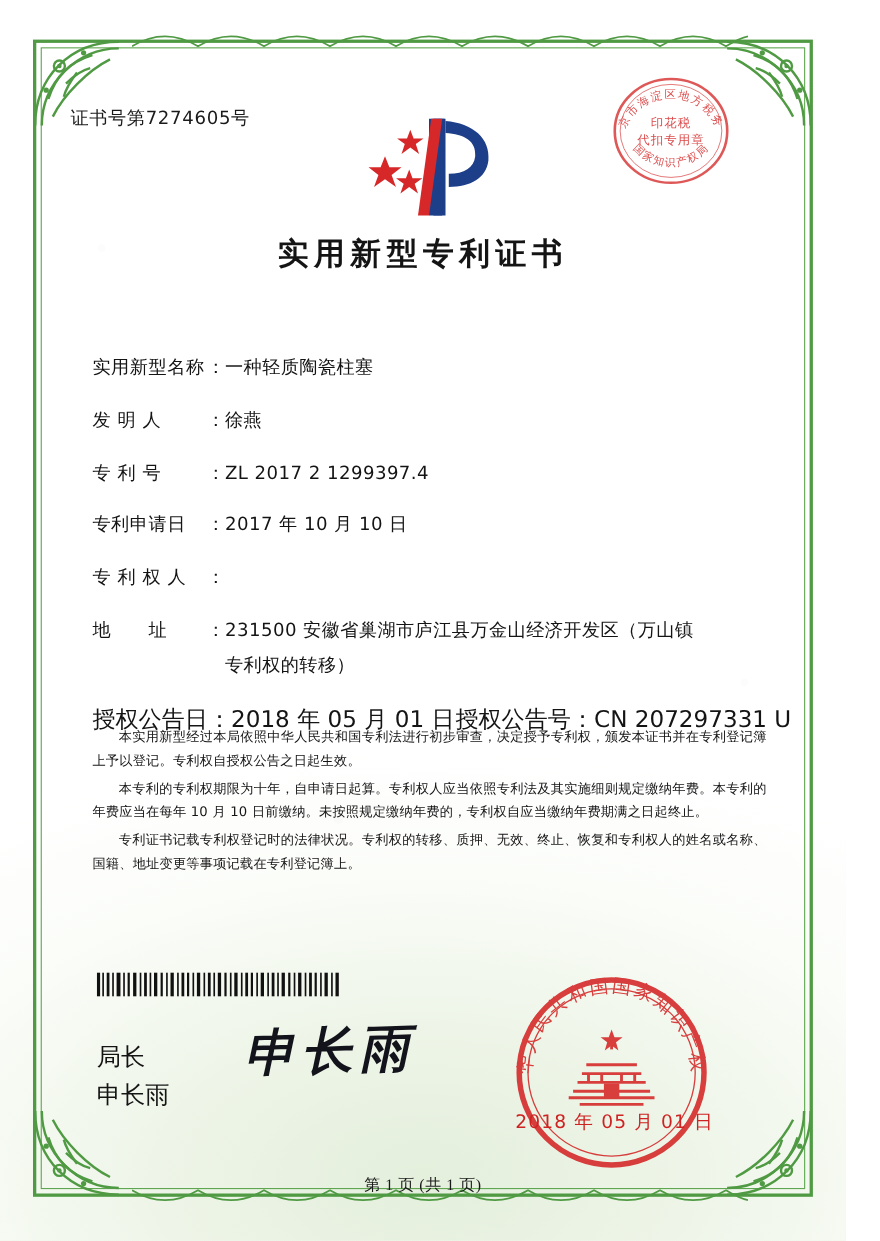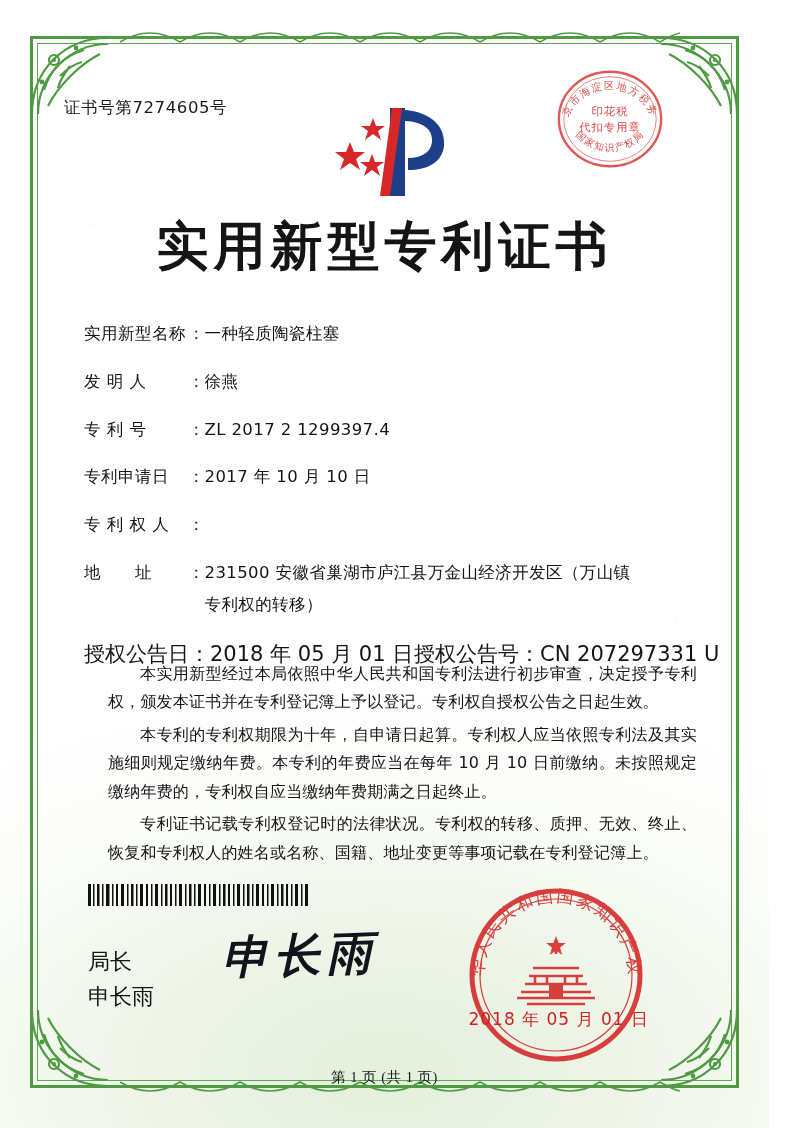--- a/index.html
+++ b/index.html
@@ -95,21 +95,21 @@
     height: 118px;
   }
   .title {
     position: absolute;
     left: 0;
     right: 0;
     top: 212px;
     text-align: center;
     font-family: "DejaVu Serif", "Liberation Serif", serif;
     font-weight: bold;
-    font-size: 52px;
+    font-size: 28px;
     letter-spacing: 5px;
     color: #141414;
   }
 
   
   .fields {
     position: absolute;
     left: 84px;
     top: 322px;
     right: 70px;
@@ -153,25 +153,24 @@
   }
   .grant-left { width: 330px; flex: 0 0 330px; white-space: nowrap;}
   .grant-right { flex: 1; white-space: nowrap; }
 
   
   .body-text {
     position: absolute;
     left: 84px;
     right: 72px;
     top: 660px;
-    font-size: 16px;
+    font-size: 12px;
     line-height: 1.78;
     color: #141414;
     text-align: justify;
-    margin-left: 24px;
   }
   .body-text p {
     margin: 0 0 4px 0;
     text-indent: 2em;
     letter-spacing: 0.2px;
   }
 
   
   .barcode {
     position: absolute;

